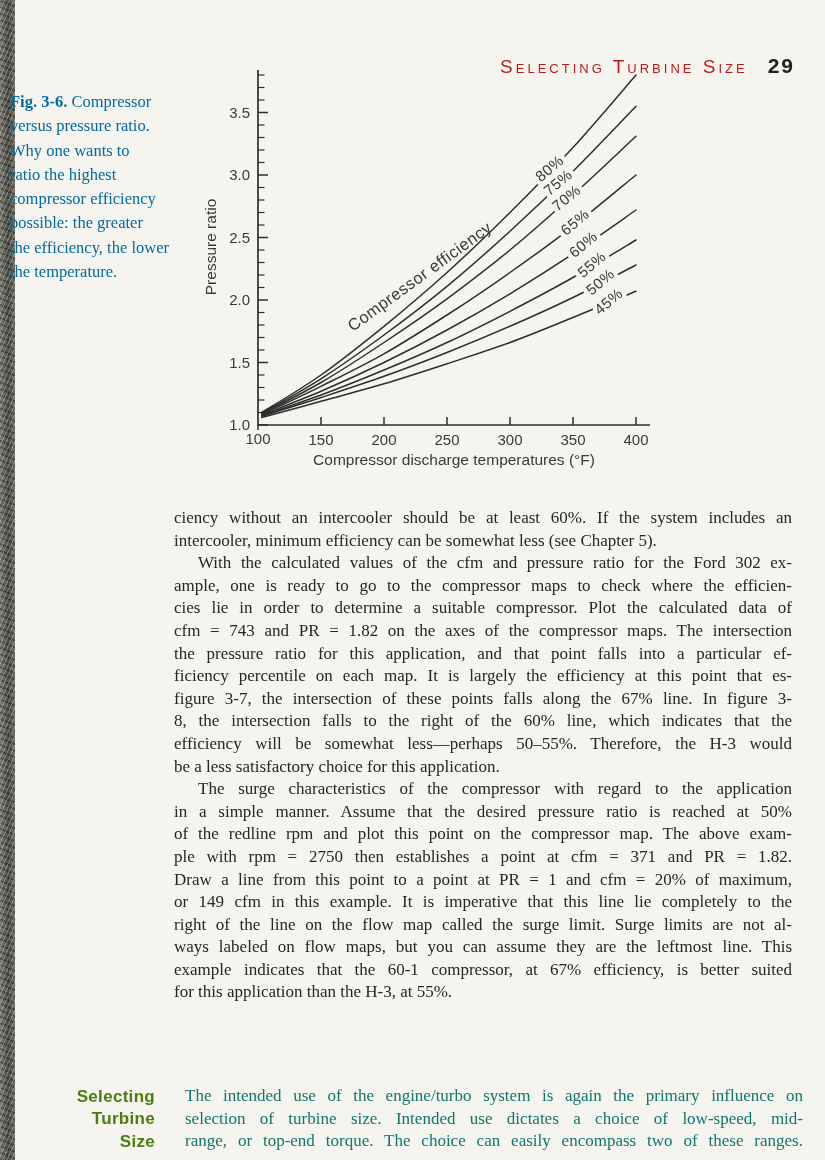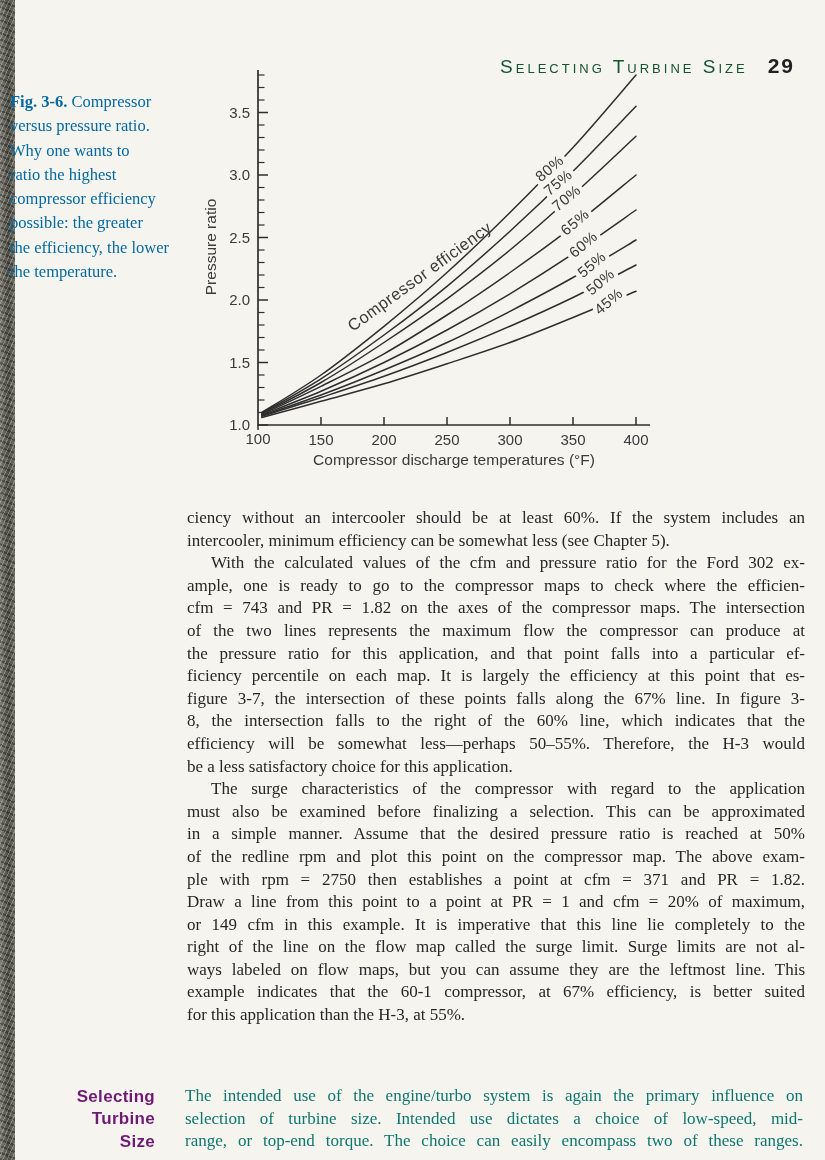--- a/index.html
+++ b/index.html
@@ -7,41 +7,41 @@
        font-family:"Liberation Serif",serif;color:#262626;overflow:hidden;}
 
   .edge-strip{position:absolute;left:0;top:0;width:15px;height:1160px;
     background:
       repeating-linear-gradient(115deg, rgba(235,233,220,.30) 0 1px, rgba(0,0,0,0) 1px 4px),
       repeating-linear-gradient(22deg, rgba(0,0,0,.30) 0 2px, rgba(0,0,0,0) 2px 6px),
       linear-gradient(90deg,#80807a,#4c4c44 55%,#73736a);}
 
   .running-header{position:absolute;top:6px;right:30px;display:flex;align-items:baseline;}
   .running-title{font-family:"Liberation Sans",sans-serif;font-variant:small-caps;
-    font-size:19px;letter-spacing:3px;color:#14532d;}
+    font-size:19px;letter-spacing:3px;color:#b91c1c;}
   .page-number{font-family:"Liberation Sans",sans-serif;font-weight:bold;font-size:21px;
     letter-spacing:2px;color:#222;margin-left:20px;margin-top:48px;}
 
   .fig-caption{position:absolute;left:10px;top:90px;width:180px;
     font-size:16.5px;line-height:24.3px;color:#0369a1;}
   .fig-caption .cap-line{white-space:nowrap;}
   .fig-caption b{font-weight:bold;}
 
   .chart-wrap{position:absolute;left:180px;top:55px;width:500px;height:430px;}
   svg text{font-family:"Liberation Sans",sans-serif;}
 
-  .body-text{position:absolute;left:187px;top:507px;width:618px;
+  .body-text{position:absolute;left:174px;top:507px;width:618px;
     font-size:17px;line-height:22.6px;}
   .body-text .line{text-align:justify;text-align-last:justify;height:22.6px;overflow:visible;}
   .body-text .line.para-end{text-align-last:left;}
   .body-text .line.indent{text-indent:24px;}
 
   .sidebar-heading{position:absolute;left:55px;top:1086px;width:100px;text-align:right;
     font-family:"Liberation Sans",sans-serif;font-weight:bold;font-size:17px;
-    line-height:22.4px;color:#701a75;letter-spacing:.3px;}
+    line-height:22.4px;color:#4d7c0f;letter-spacing:.3px;}
 
   .sidebar-para{position:absolute;left:185px;top:1085px;width:618px;
     font-size:17px;line-height:22.6px;color:#0f766e;}
   .sidebar-para .line{text-align:justify;text-align-last:justify;height:22.6px;}
 </style>
 </head>
 <body>
 
 <div class="edge-strip"></div>
 
@@ -139,30 +139,29 @@
       </g>
       <text transform="translate(243,226) rotate(-36)" text-anchor="middle" font-size="16.5" fill="#3a3a3a" letter-spacing="0.5">Compressor efficiency</text>
     </svg>
 </div>
 
 <div class="body-text" id="body-text">
     <div class="line">ciency without an intercooler should be at least 60%. If the system includes an</div>
     <div class="line para-end">intercooler, minimum efficiency can be somewhat less (see Chapter 5).</div>
     <div class="line indent">With the calculated values of the cfm and pressure ratio for the Ford 302 ex-</div>
     <div class="line">ample, one is ready to go to the compressor maps to check where the efficien-</div>
+    <div class="line">cies lie in order to determine a suitable compressor. Plot the calculated data of</div>
     <div class="line">cfm = 743 and PR = 1.82 on the axes of the compressor maps. The intersection</div>
-    <div class="line">of the two lines represents the maximum flow the compressor can produce at</div>
     <div class="line">the pressure ratio for this application, and that point falls into a particular ef-</div>
     <div class="line">ficiency percentile on each map. It is largely the efficiency at this point that es-</div>
     <div class="line">figure 3-7, the intersection of these points falls along the 67% line. In figure 3-</div>
     <div class="line">8, the intersection falls to the right of the 60% line, which indicates that the</div>
     <div class="line">efficiency will be somewhat less—perhaps 50–55%. Therefore, the H-3 would</div>
     <div class="line para-end">be a less satisfactory choice for this application.</div>
     <div class="line indent">The surge characteristics of the compressor with regard to the application</div>
-    <div class="line">must also be examined before finalizing a selection. This can be approximated</div>
     <div class="line">in a simple manner. Assume that the desired pressure ratio is reached at 50%</div>
     <div class="line">of the redline rpm and plot this point on the compressor map. The above exam-</div>
     <div class="line">ple with rpm = 2750 then establishes a point at cfm = 371 and PR = 1.82.</div>
     <div class="line">Draw a line from this point to a point at PR = 1 and cfm = 20% of maximum,</div>
     <div class="line">or 149 cfm in this example. It is imperative that this line lie completely to the</div>
     <div class="line">right of the line on the flow map called the surge limit. Surge limits are not al-</div>
     <div class="line">ways labeled on flow maps, but you can assume they are the leftmost line. This</div>
     <div class="line">example indicates that the 60-1 compressor, at 67% efficiency, is better suited</div>
     <div class="line para-end">for this application than the H-3, at 55%.</div>
   </div>

